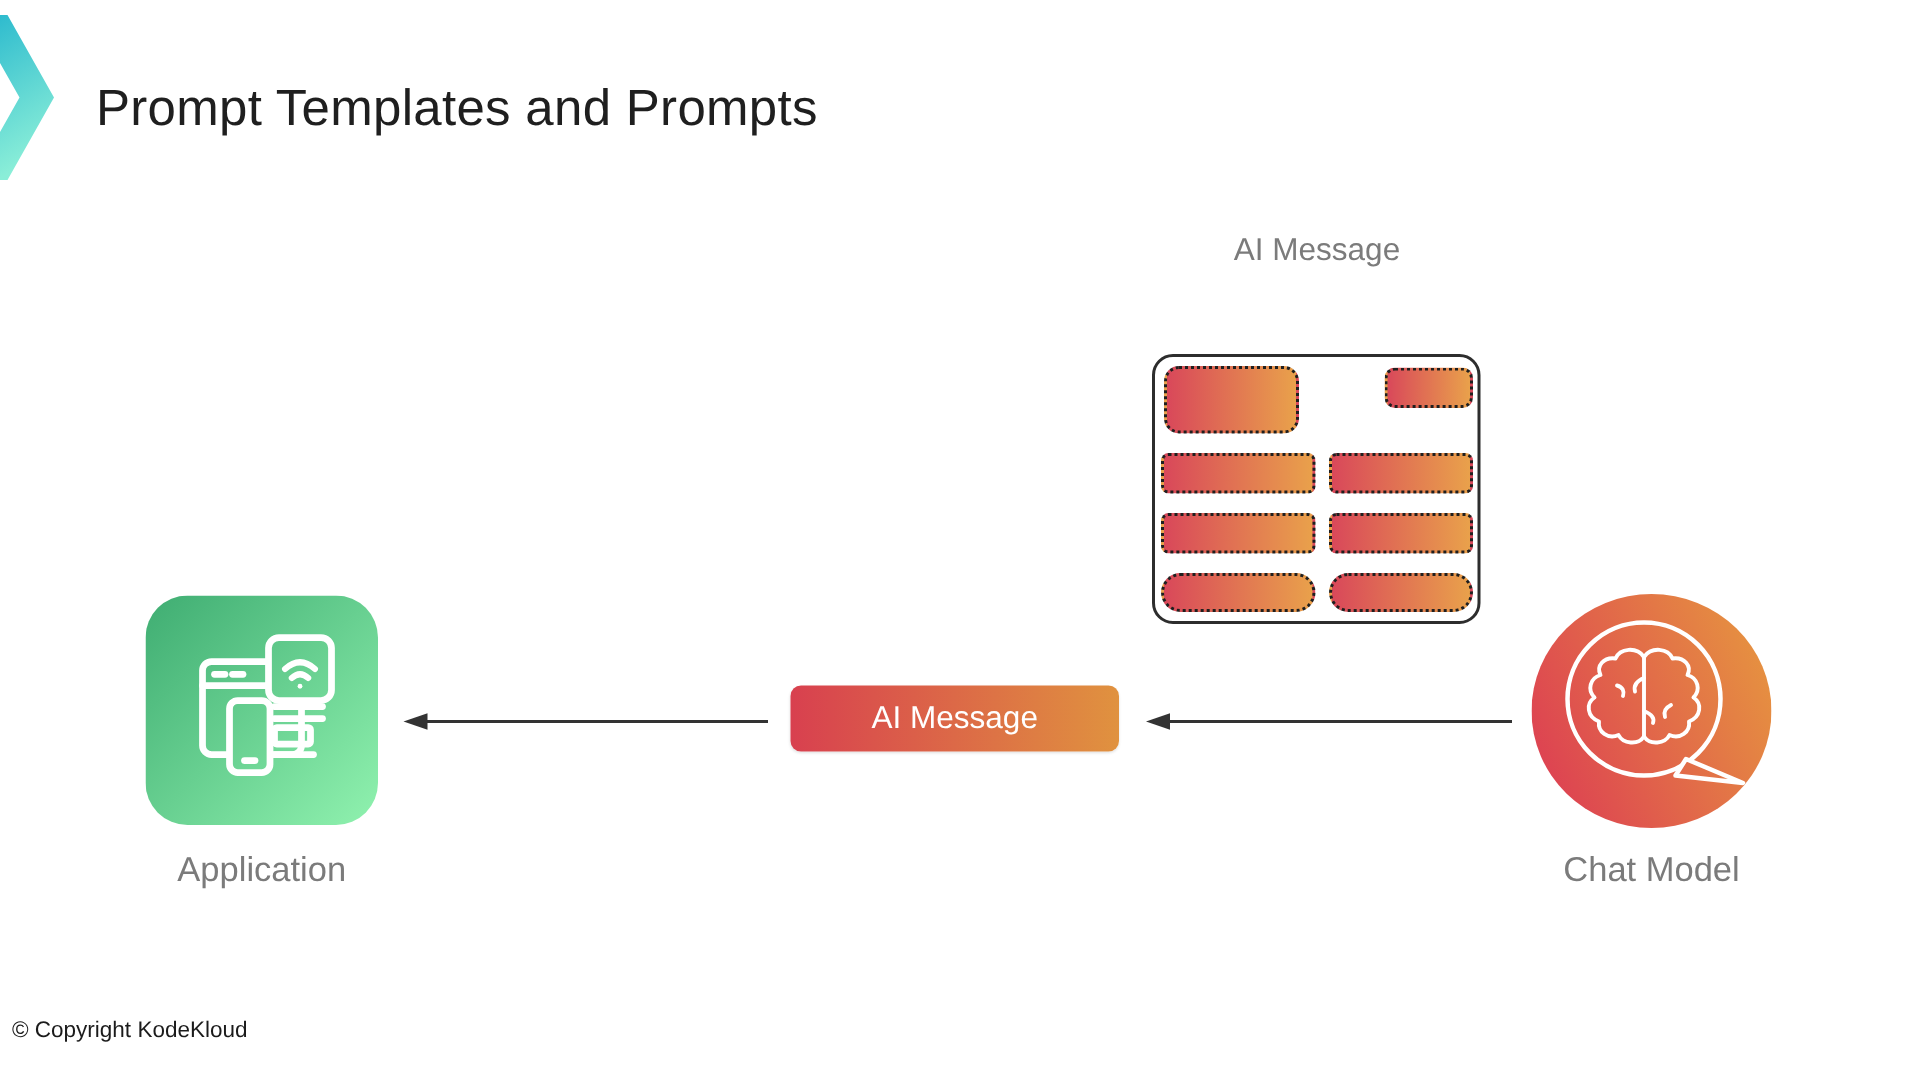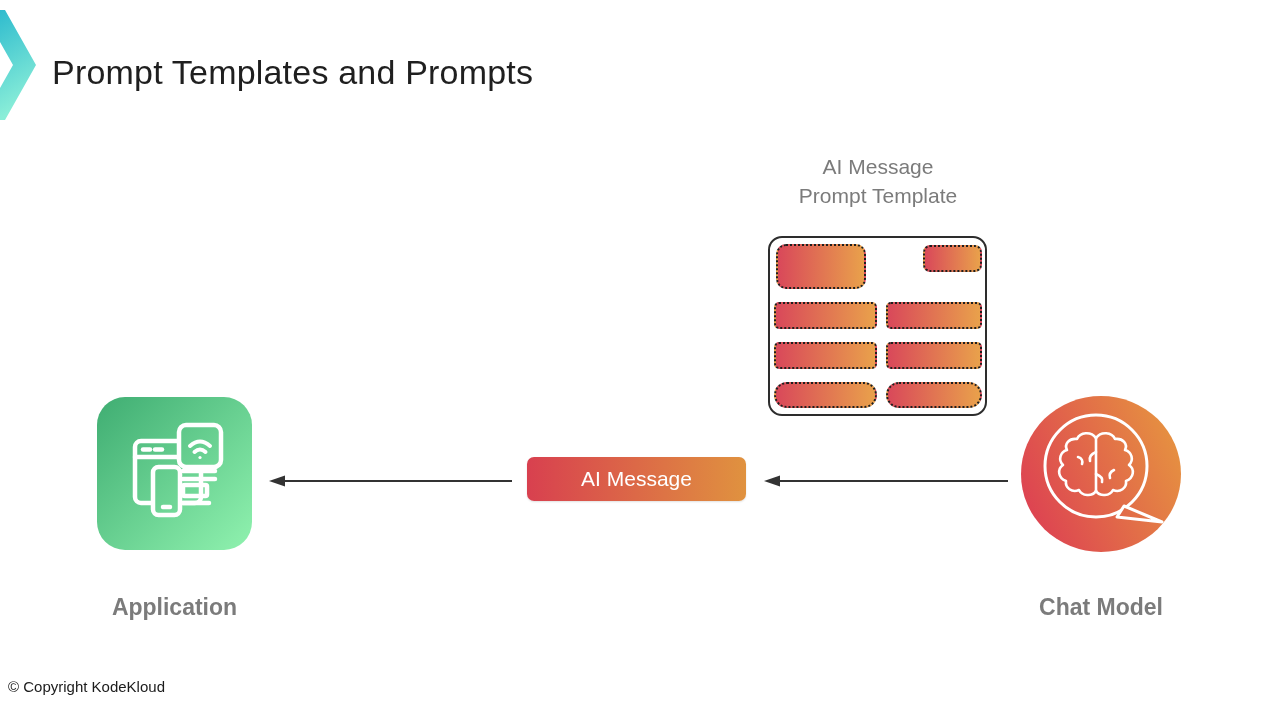--- a/index.html
+++ b/index.html
@@ -8,21 +8,21 @@
   .slide {
     position: relative;
     width: 1280px; height: 720px;
     background: #ffffff;
     overflow: hidden;
   }
 
   
   .chevron { position: absolute; left: -12px; top: 8px; }
   .page-title {
-    position: absolute; left: 52px; top: 53px;
+    position: absolute; left: 64px; top: 53px;
     font-size: 34px; font-weight: 500; color: #1f1f1f;
     letter-spacing: 0.2px;
   }
 
   
   .tpl-label {
     position: absolute; left: 740px; top: 152px; width: 276px;
     text-align: center; color: #7b7b7b;
     font-size: 21px; line-height: 29px; font-weight: 500;
   }
@@ -60,21 +60,21 @@
     display: flex; align-items: center; justify-content: center;
     color: #ffffff; font-size: 21px; font-weight: 500;
     box-shadow: 0 1px 2px rgba(0,0,0,0.12);
   }
 
   
   .app-node  { position: absolute; left: 97px;  top: 397px; }
   .chat-node { position: absolute; left: 1021px; top: 396px; }
   .node-label {
     position: absolute; text-align: center;
-    color: #7b7b7b; font-size: 23px; font-weight: 700; margin-top: 28px;
+    color: #7b7b7b; font-size: 23px; font-weight: 400;
   }
   .app-label  { left: 72px;  top: 566px; width: 205px; }
   .chat-label { left: 1021px; top: 566px; width: 160px; }
 
   
   .copyright {
     position: absolute; left: 8px; top: 678px;
     font-size: 15px; color: #1b1b1b;
   }
 </style>
@@ -90,21 +90,20 @@
         <stop offset="1" stop-color="#8aeed8"></stop>
       </linearGradient>
     </defs>
     <polygon points="-6,2 17,2 48,57 17,112 -6,112 25,57" fill="url(#gTeal)"></polygon>
   </svg>
 
   <h1 class="page-title">Prompt Templates and Prompts</h1>
 
   <div class="tpl-label">
     <div>AI Message</div>
-    <div>Prompt Template</div>
   </div>
 
   <div class="tpl-box">
     <div class="slot slot-big"></div>
     <div class="slot slot-tr"></div>
     <div class="slot slot-r2l"></div>
     <div class="slot slot-r2r"></div>
     <div class="slot slot-r3l"></div>
     <div class="slot slot-r3r"></div>
     <div class="slot slot-r4l"></div>

